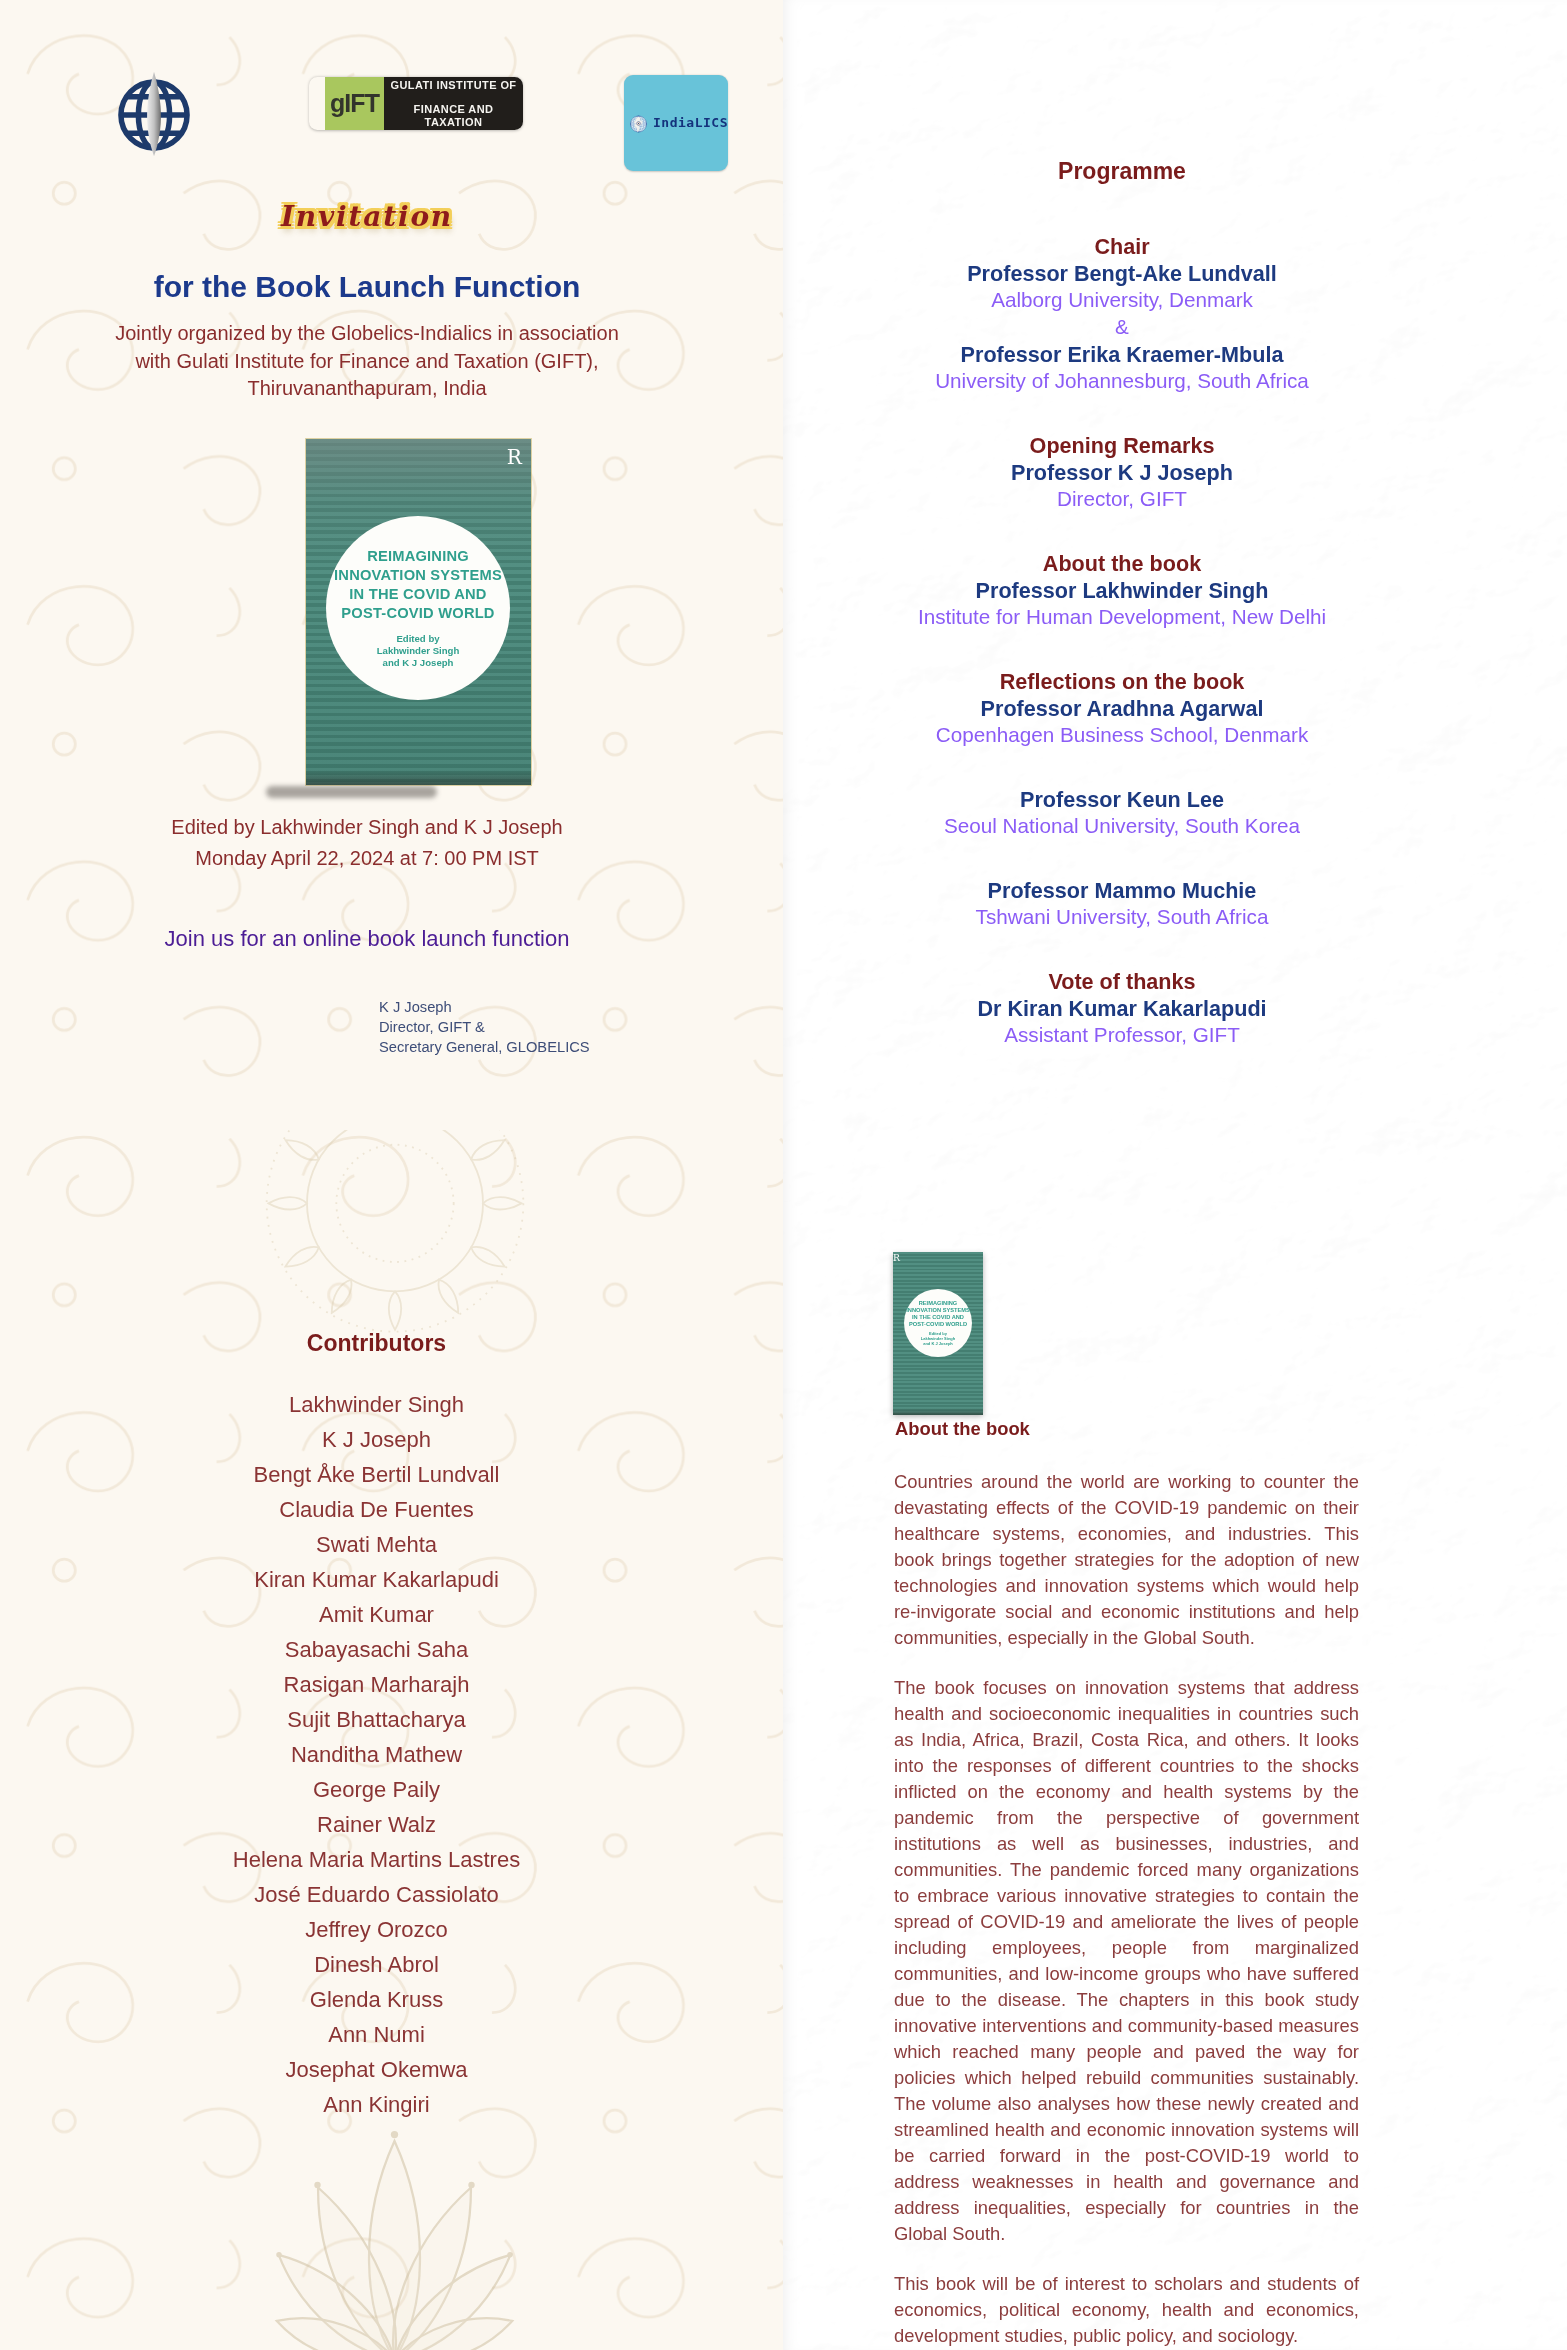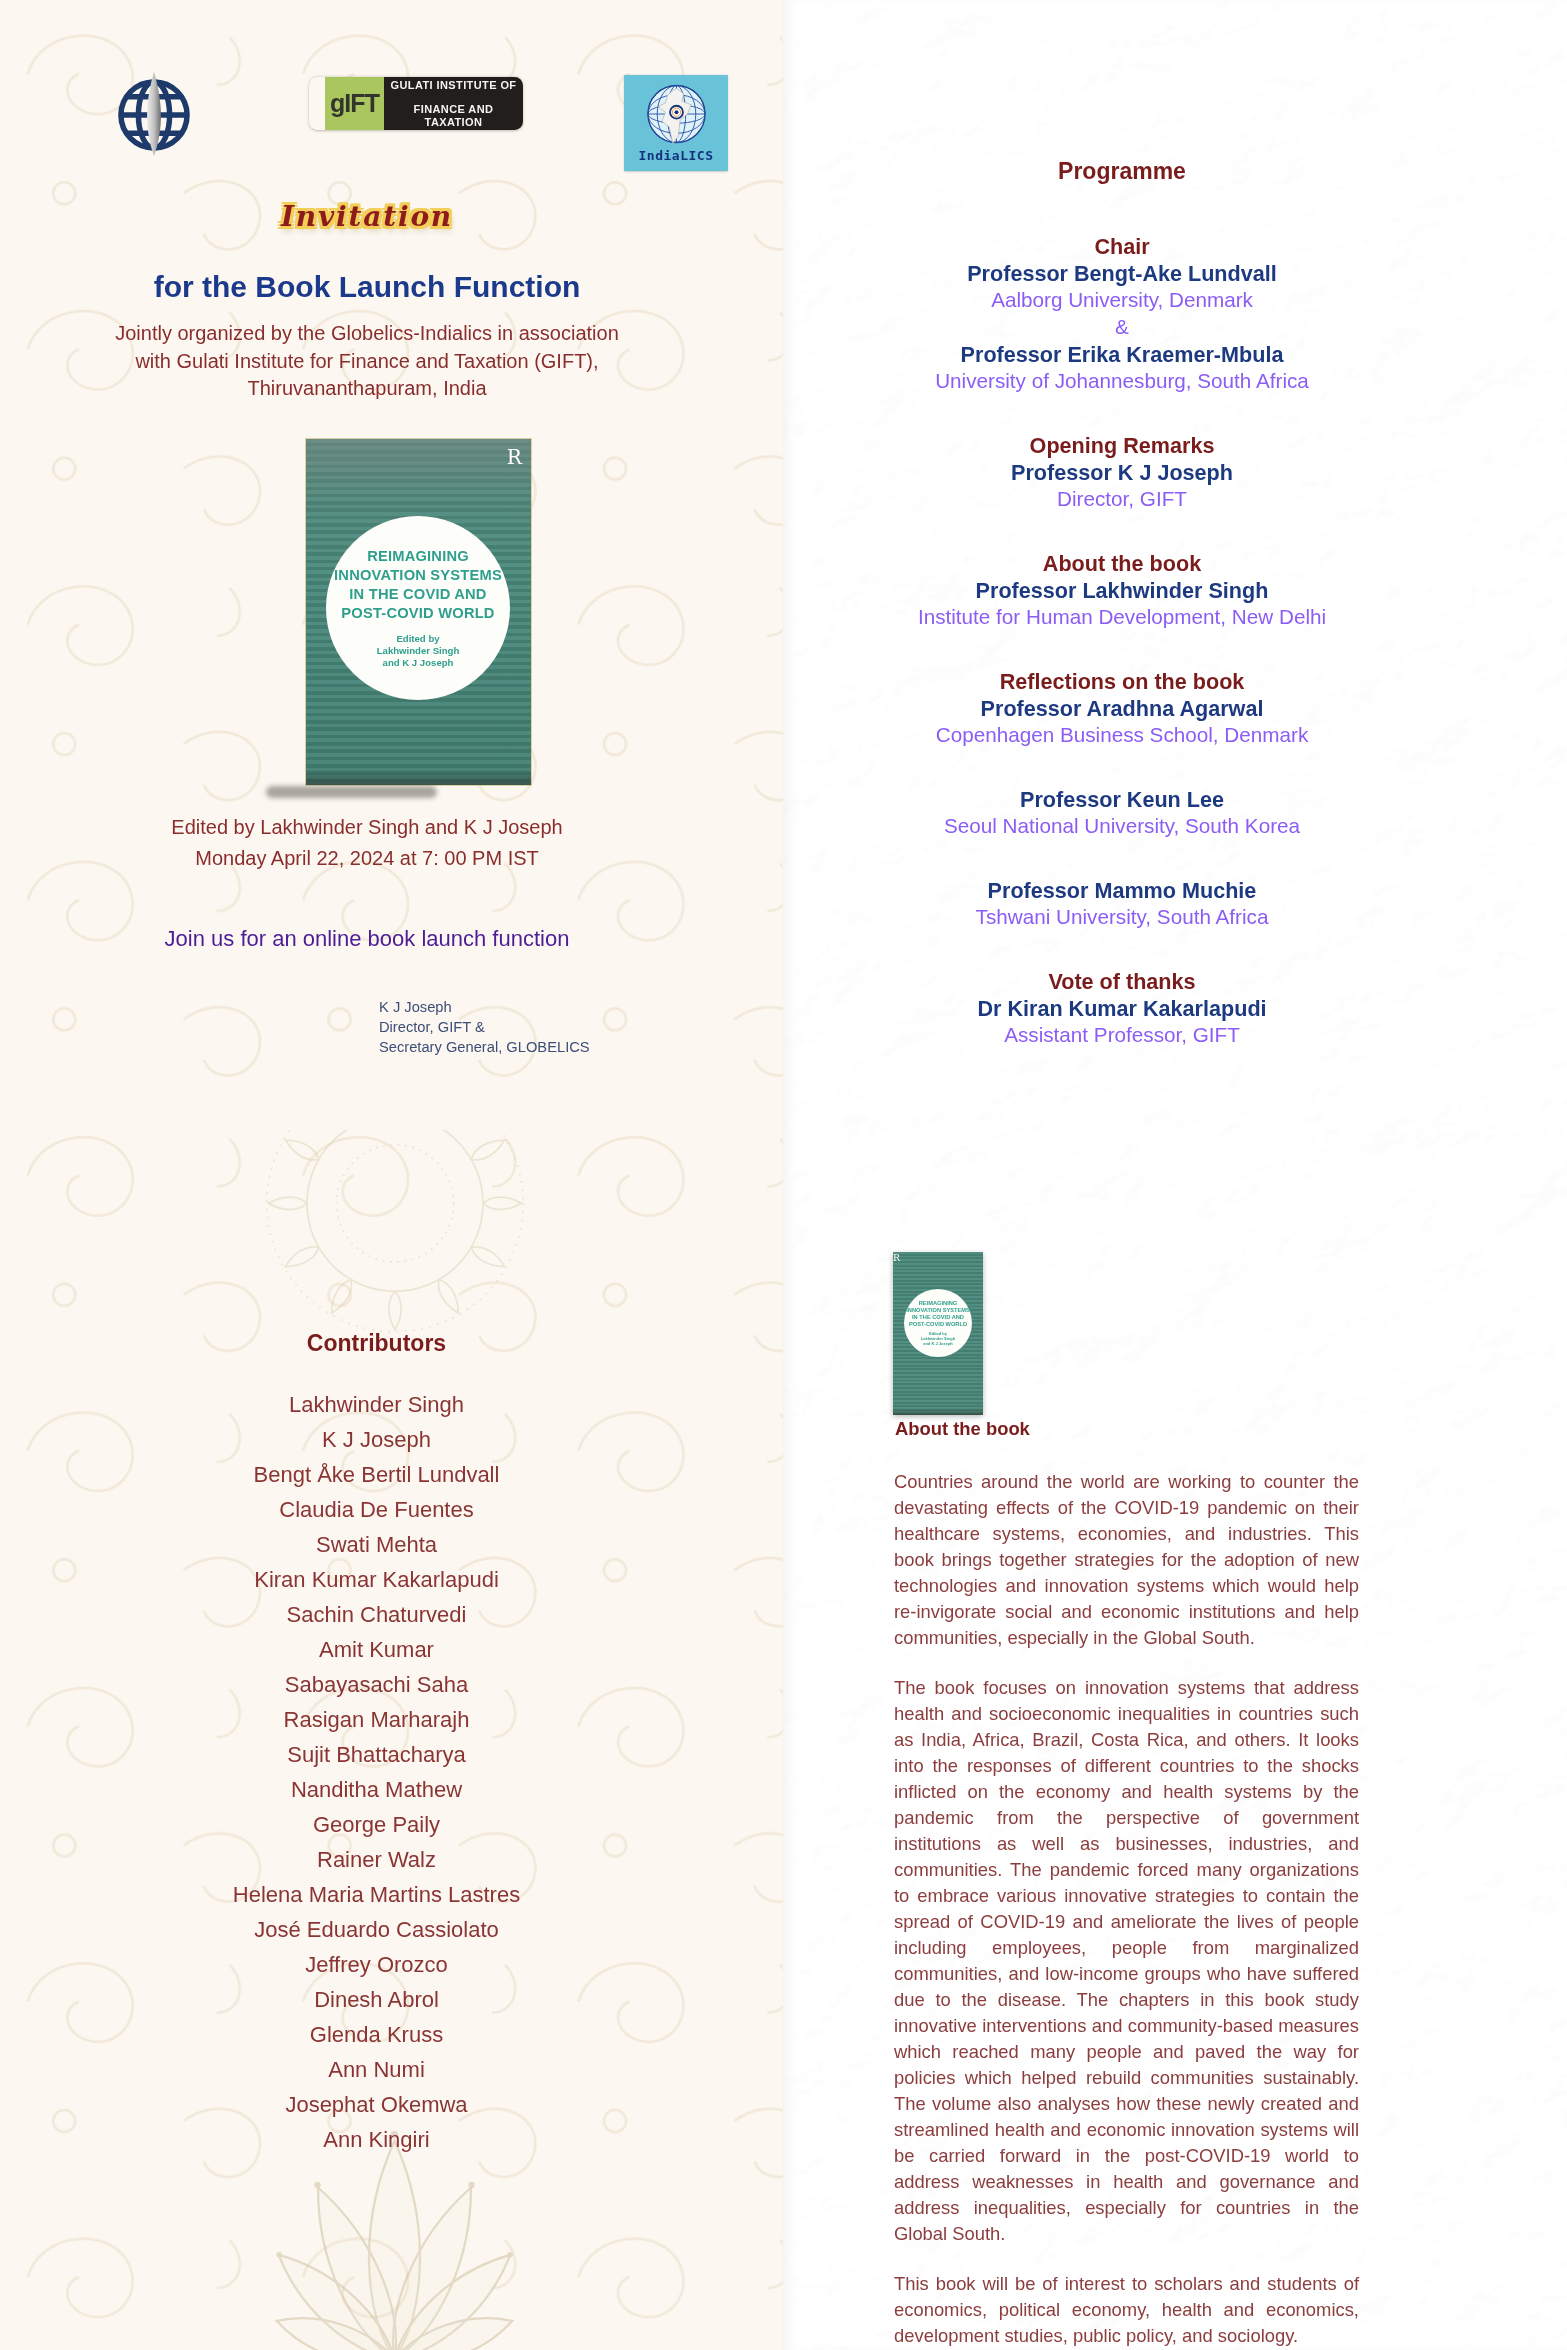--- a/index.html
+++ b/index.html
@@ -21,22 +21,22 @@
 
   
   #globelics{left:108px;top:70px;}
   #gift{left:309px;top:77px;width:198px;height:53px;display:flex;border-radius:8.3px;overflow:hidden;
         box-shadow:0 0.9px 2.8px rgba(0,0,0,.25);padding-left:16px;}
   .gift-green{width:59px;background:#a9c75e;color:#33352c;font-weight:800;font-size:25px;
               display:flex;align-items:center;justify-content:center;letter-spacing:-0.9px;}
   .gift-black{flex:1;background:#211e1b;color:#f5f4f0;display:flex;flex-direction:column;
               align-items:center;justify-content:center;font-size:11px;line-height:13px;
               font-weight:700;letter-spacing:0.4px;text-align:center;gap:11px;}
-  #indialics{left:624px;top:75px;width:104px;height:96px;background:#68c3d9;border-radius:1px;
-             display:flex;flex-direction:column;align-items:center;box-shadow:0 0.9px 1.8px rgba(0,0,0,.2);}
+  #indialics{left:624px;top:75px;width:104px;height:96px;background:#68c3d9;border-radius:9px;
+             display:flex;flex-direction:row;align-items:center;box-shadow:0 0.9px 1.8px rgba(0,0,0,.2);}
   .il-globe{margin-top:2.8px;}
   .il-label{font-family:"DejaVu Sans Mono",monospace;font-size:13px;font-weight:bold;color:#14327c;
             letter-spacing:0.5px;margin-top:-1.8px;}
 
   #inv-title{left:55px;top:200px;width:624px;text-align:center;
              font-family:"DejaVu Serif",serif;font-style:italic;font-weight:800;font-size:28px;
              color:#8e1b1b;letter-spacing:1.8px;
              text-shadow:-2.8px -2.8px 0 #f3cf59,2.8px -2.8px 0 #f3cf59,-2.8px 2.8px 0 #f3cf59,2.8px 2.8px 0 #f3cf59,
                          0 -2.8px 0 #f3cf59,0 2.8px 0 #f3cf59,-2.8px 0 0 #f3cf59,2.8px 0 0 #f3cf59,
                          1.8px 4.6px 6.4px rgba(120,90,0,.30);}
@@ -280,21 +280,20 @@
     </div>
 
   <div id="contrib-heading" class="abs">Contributors</div>
   <div id="contrib-list" class="abs">
       <div class="contrib-name">Lakhwinder Singh</div>
       <div class="contrib-name">K J Joseph</div>
       <div class="contrib-name">Bengt Åke Bertil Lundvall</div>
       <div class="contrib-name">Claudia De Fuentes</div>
       <div class="contrib-name">Swati Mehta</div>
       <div class="contrib-name">Kiran Kumar Kakarlapudi</div>
-      <div class="contrib-name">Sachin Chaturvedi</div>
       <div class="contrib-name">Amit Kumar</div>
       <div class="contrib-name">Sabayasachi Saha</div>
       <div class="contrib-name">Rasigan Marharajh</div>
       <div class="contrib-name">Sujit Bhattacharya</div>
       <div class="contrib-name">Nanditha Mathew</div>
       <div class="contrib-name">George Paily</div>
       <div class="contrib-name">Rainer Walz</div>
       <div class="contrib-name">Helena Maria Martins Lastres</div>
       <div class="contrib-name">José Eduardo Cassiolato</div>
       <div class="contrib-name">Jeffrey Orozco</div>

